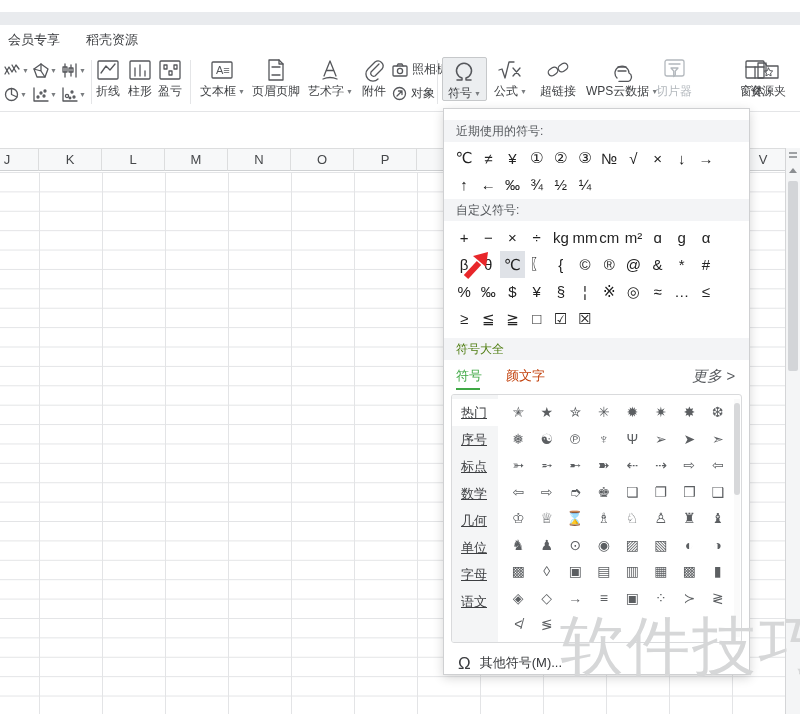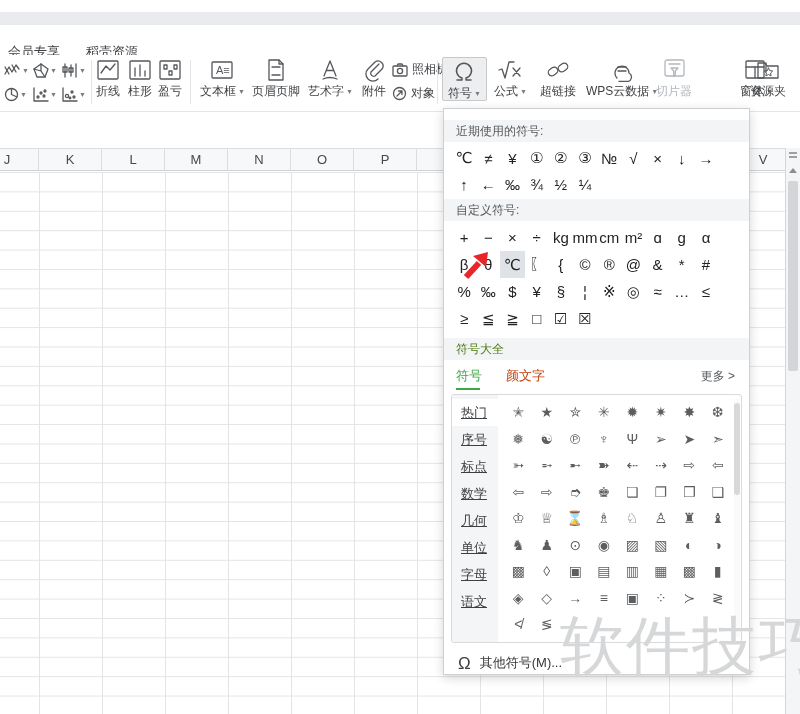--- a/index.html
+++ b/index.html
@@ -3,21 +3,21 @@
 <meta charset="utf-8">
 <style>
   html,body{margin:0;padding:0;}
   body{
     width:800px;height:714px;position:relative;overflow:hidden;
     background:#ffffff;font-family:"Liberation Sans","DejaVu Sans",sans-serif;
     color:#3d3f42;-webkit-font-smoothing:antialiased;
   }
   
   .titleband{position:absolute;left:0;top:12px;width:800px;height:13px;background:#e9ebee;}
-  .tabrow{position:absolute;left:0;top:25px;width:800px;height:30px;background:#fff;display:flex;align-items:center;margin-top:12px;}
+  .tabrow{position:absolute;left:0;top:25px;width:800px;height:30px;background:#fff;display:flex;align-items:center;}
   .toptab{font-size:13px;color:#3c3e41;margin-left:26px;cursor:default;}
   .toptab:first-child{margin-left:8px;}
   .searchbox{display:flex;align-items:center;margin-left:24px;color:#b7babd;font-size:13px;gap:6px;}
   
   .ribbon{position:absolute;left:0;top:55px;width:800px;height:56px;background:#fff;border-bottom:1px solid #e4e5e7;}
   .rdiv{position:absolute;top:5px;height:44px;width:1px;background:#e4e5e7;}
   .minigrid{position:absolute;left:4px;top:3px;display:grid;grid-template-columns:repeat(3,29px);grid-auto-rows:24px;}
   .mini{display:flex;align-items:center;gap:1px;}
   .mini svg{display:block;}
   .caret{font-size:7px;color:#7a7d80;line-height:1;}
@@ -51,21 +51,21 @@
   .symgrid{display:flex;flex-wrap:wrap;padding:3px 8px 2px 8px;}
   .sym-cell{width:24.2px;height:26px;display:flex;align-items:center;justify-content:center;
     font-size:15px;color:#222;cursor:default;}
   .sym-cell.hl{background:#dfe2e7;}
   .symgrid.custom .sym-cell{height:27px;font-size:15px;}
   .libhead{height:22px;background:#f3f4f6;font-size:12px;color:#4d7c0f;line-height:22px;padding-left:12px;margin-top:4px;}
   .tabsrow{display:flex;align-items:center;height:32px;padding:0 14px 0 12px;}
   .ptab{font-size:13px;color:#c2410c;margin-right:24px;position:relative;height:100%;display:flex;align-items:center;}
   .ptab.on{color:#3fa845;}
   .ptab.on:after{content:"";position:absolute;left:0;right:2px;bottom:2px;height:2px;background:#3fa845;}
-  .morelink{margin-left:auto;font-size:12px;color:#55585c;}
+  .morelink{margin-left:auto;font-size:15px;color:#55585c;font-style:italic;}
   .libbox{margin:2px 7px 0 7px;height:247px;border:1px solid #d9dadc;border-radius:3px;display:flex;overflow:hidden;position:relative;}
   .cats{width:46px;background:#f4f5f6;display:flex;flex-direction:column;padding-top:4px;text-decoration:underline;}
   .cat-item{height:27px;line-height:27px;font-size:13px;color:#3f4144;padding-left:9px;cursor:default;}
   .cat-item.on{background:#ffffff;}
   .big-wrap{flex:1;display:flex;flex-wrap:wrap;align-content:flex-start;padding:4px 8px 0 6px;}
   .big-cell{width:28.5px;height:26.5px;display:flex;align-items:center;justify-content:center;
     font-size:14px;color:#5c5f62;cursor:default;}
   .libscroll{position:absolute;right:1px;top:4px;width:6px;height:238px;background:#fafafa;}
   .libthumb{position:absolute;left:0;top:4px;width:6px;height:92px;background:#d7d8da;border-radius:3px;}
   .otherrow{display:flex;align-items:center;gap:9px;height:26px;margin-top:7px;padding-left:14px;

